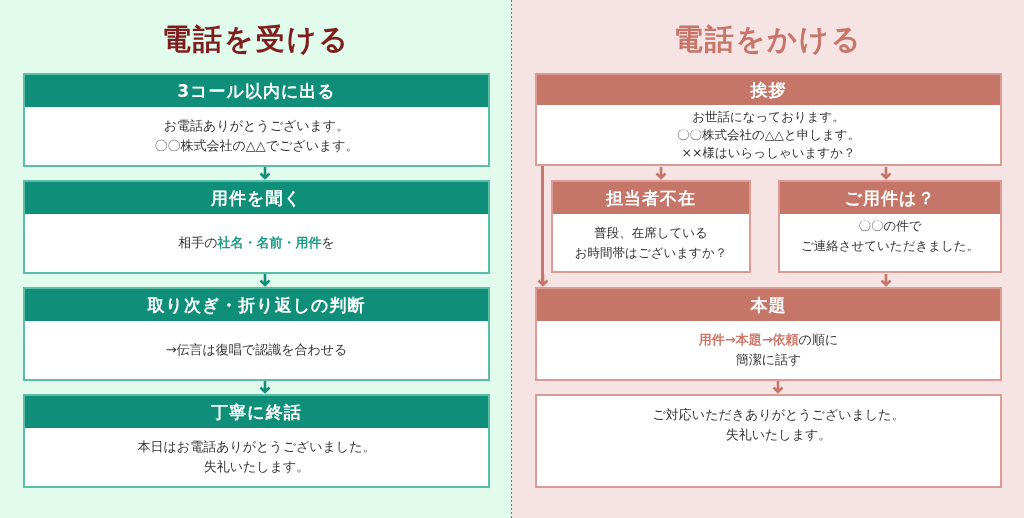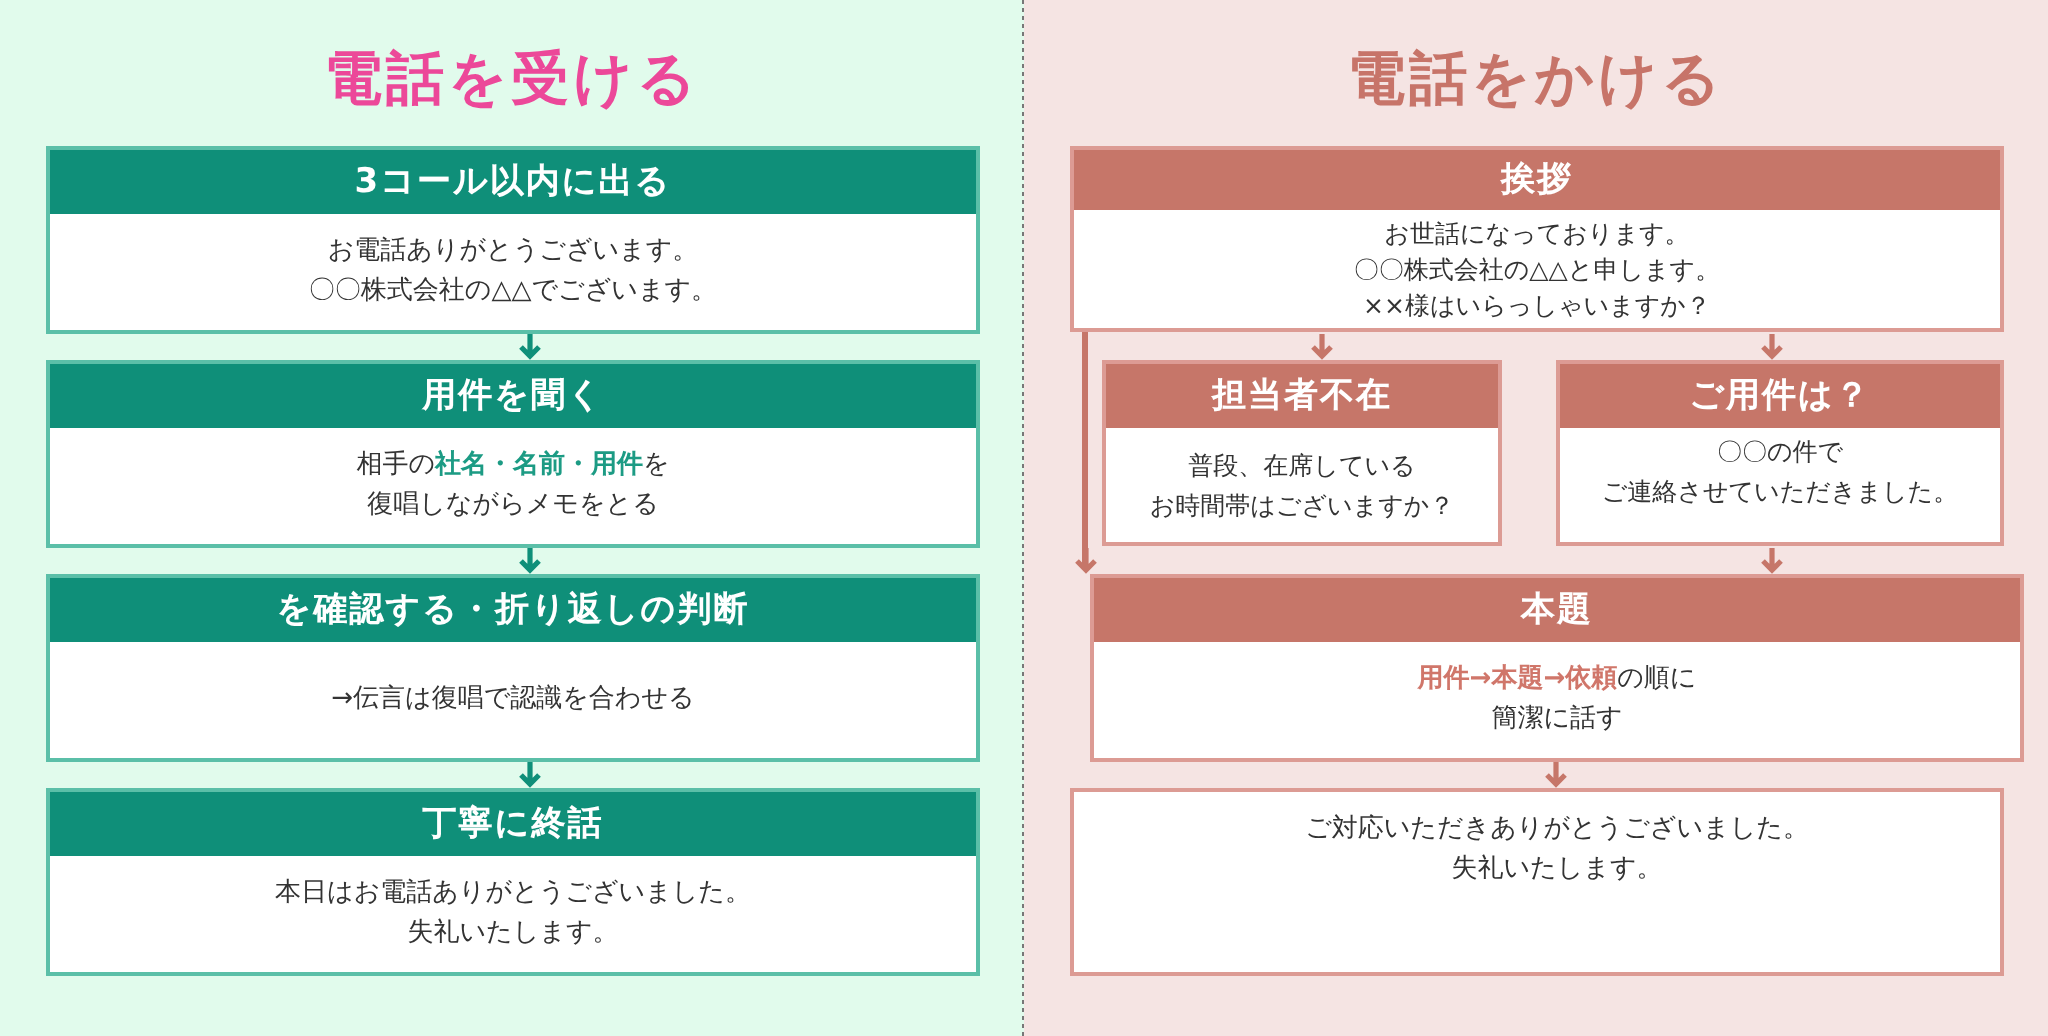--- a/index.html
+++ b/index.html
@@ -5,21 +5,21 @@
   * { box-sizing: border-box; margin: 0; padding: 0; }
   html, body { width: 1024px; height: 518px; overflow: hidden; }
   body { position: relative; font-family: "DejaVu Sans", "Liberation Sans", sans-serif; }
   .panel { position: absolute; top: 0; height: 518px; }
   .panel-left { left: 0; width: 512px; background: #e1fbec; }
   .panel-right { left: 512px; width: 512px; background: #f5e4e3; }
   .divider { position: absolute; left: 511px; top: 0; width: 1px; height: 518px;
     background: repeating-linear-gradient(to bottom, #777 0 2px, transparent 2px 4px); }
   .title { position: absolute; top: 20px; width: 512px; text-align: center;
     font-size: 29px; font-weight: bold; letter-spacing: 2px; }
-  .title-left { left: 0; color: #ec4899; }
+  .title-left { left: 0; color: #7f1d1d; }
   .title-right { left: 512px; color: #c77469; }
 
   .box { position: absolute; background: #fff; border: 2px solid; }
   .box .hd { height: 32px; line-height: 32px; text-align: center; color: #fff;
     font-size: 17px; font-weight: bold; letter-spacing: 1px; }
   .box .bd { text-align: center; color: #333; font-size: 13px; line-height: 20px;
     display: flex; flex-direction: column; justify-content: center; }
   .g { border-color: #5bbfa8; }
   .g .hd { background: #0f8f79; }
   .r { border-color: #dc9b94; }
@@ -48,29 +48,28 @@
   </div>
 </div>
 <svg class="arrow" style="left:259px;top:166px;" viewBox="0 0 12 14">
     <path d="M6 1v11M1.5 7.5L6 12l4.5-4.5" stroke="#0f8f79" stroke-width="2.6" fill="none"></path>
   </svg>
 
 <div class="box g" style="left:23px;top:180px;width:467px;height:94px;">
   <div class="hd">用件を聞く</div>
   <div class="bd" style="height:58px;">
     <div><span>相手の</span><span class="hl-g">社名・名前・用件</span><span>を</span></div>
-    <div>復唱しながらメモをとる</div>
   </div>
 </div>
 <svg class="arrow" style="left:259px;top:273px;" viewBox="0 0 12 14">
     <path d="M6 1v11M1.5 7.5L6 12l4.5-4.5" stroke="#0f8f79" stroke-width="2.6" fill="none"></path>
   </svg>
 
 <div class="box g" style="left:23px;top:287px;width:467px;height:94px;">
-  <div class="hd">を確認する・折り返しの判断</div>
+  <div class="hd">取り次ぎ・折り返しの判断</div>
   <div class="bd" style="height:58px;">
     <div>→伝言は復唱で認識を合わせる</div>
   </div>
 </div>
 <svg class="arrow" style="left:259px;top:380px;" viewBox="0 0 12 14">
     <path d="M6 1v11M1.5 7.5L6 12l4.5-4.5" stroke="#0f8f79" stroke-width="2.6" fill="none"></path>
   </svg>
 
 <div class="box g" style="left:23px;top:394px;width:467px;height:94px;">
   <div class="hd">丁寧に終話</div>
@@ -112,21 +111,21 @@
   <div class="hd">ご用件は？</div>
   <div class="bd" style="height:44px;font-size:12.5px;">
     <div>〇〇の件で</div>
     <div>ご連絡させていただきました。</div>
   </div>
 </div>
 <svg class="arrow" style="left:880px;top:273px;" viewBox="0 0 12 14">
     <path d="M6 1v11M1.5 7.5L6 12l4.5-4.5" stroke="#c67669" stroke-width="2.6" fill="none"></path>
   </svg>
 
-<div class="box r" style="left:535px;top:287px;width:467px;height:94px;margin-left:10px;">
+<div class="box r" style="left:535px;top:287px;width:467px;height:94px;">
   <div class="hd">本題</div>
   <div class="bd" style="height:58px;">
     <div><span class="hl-r">用件→本題→依頼</span><span>の順に</span></div>
     <div>簡潔に話す</div>
   </div>
 </div>
 <svg class="arrow" style="left:772px;top:380px;" viewBox="0 0 12 14">
     <path d="M6 1v11M1.5 7.5L6 12l4.5-4.5" stroke="#c67669" stroke-width="2.6" fill="none"></path>
   </svg>
 

